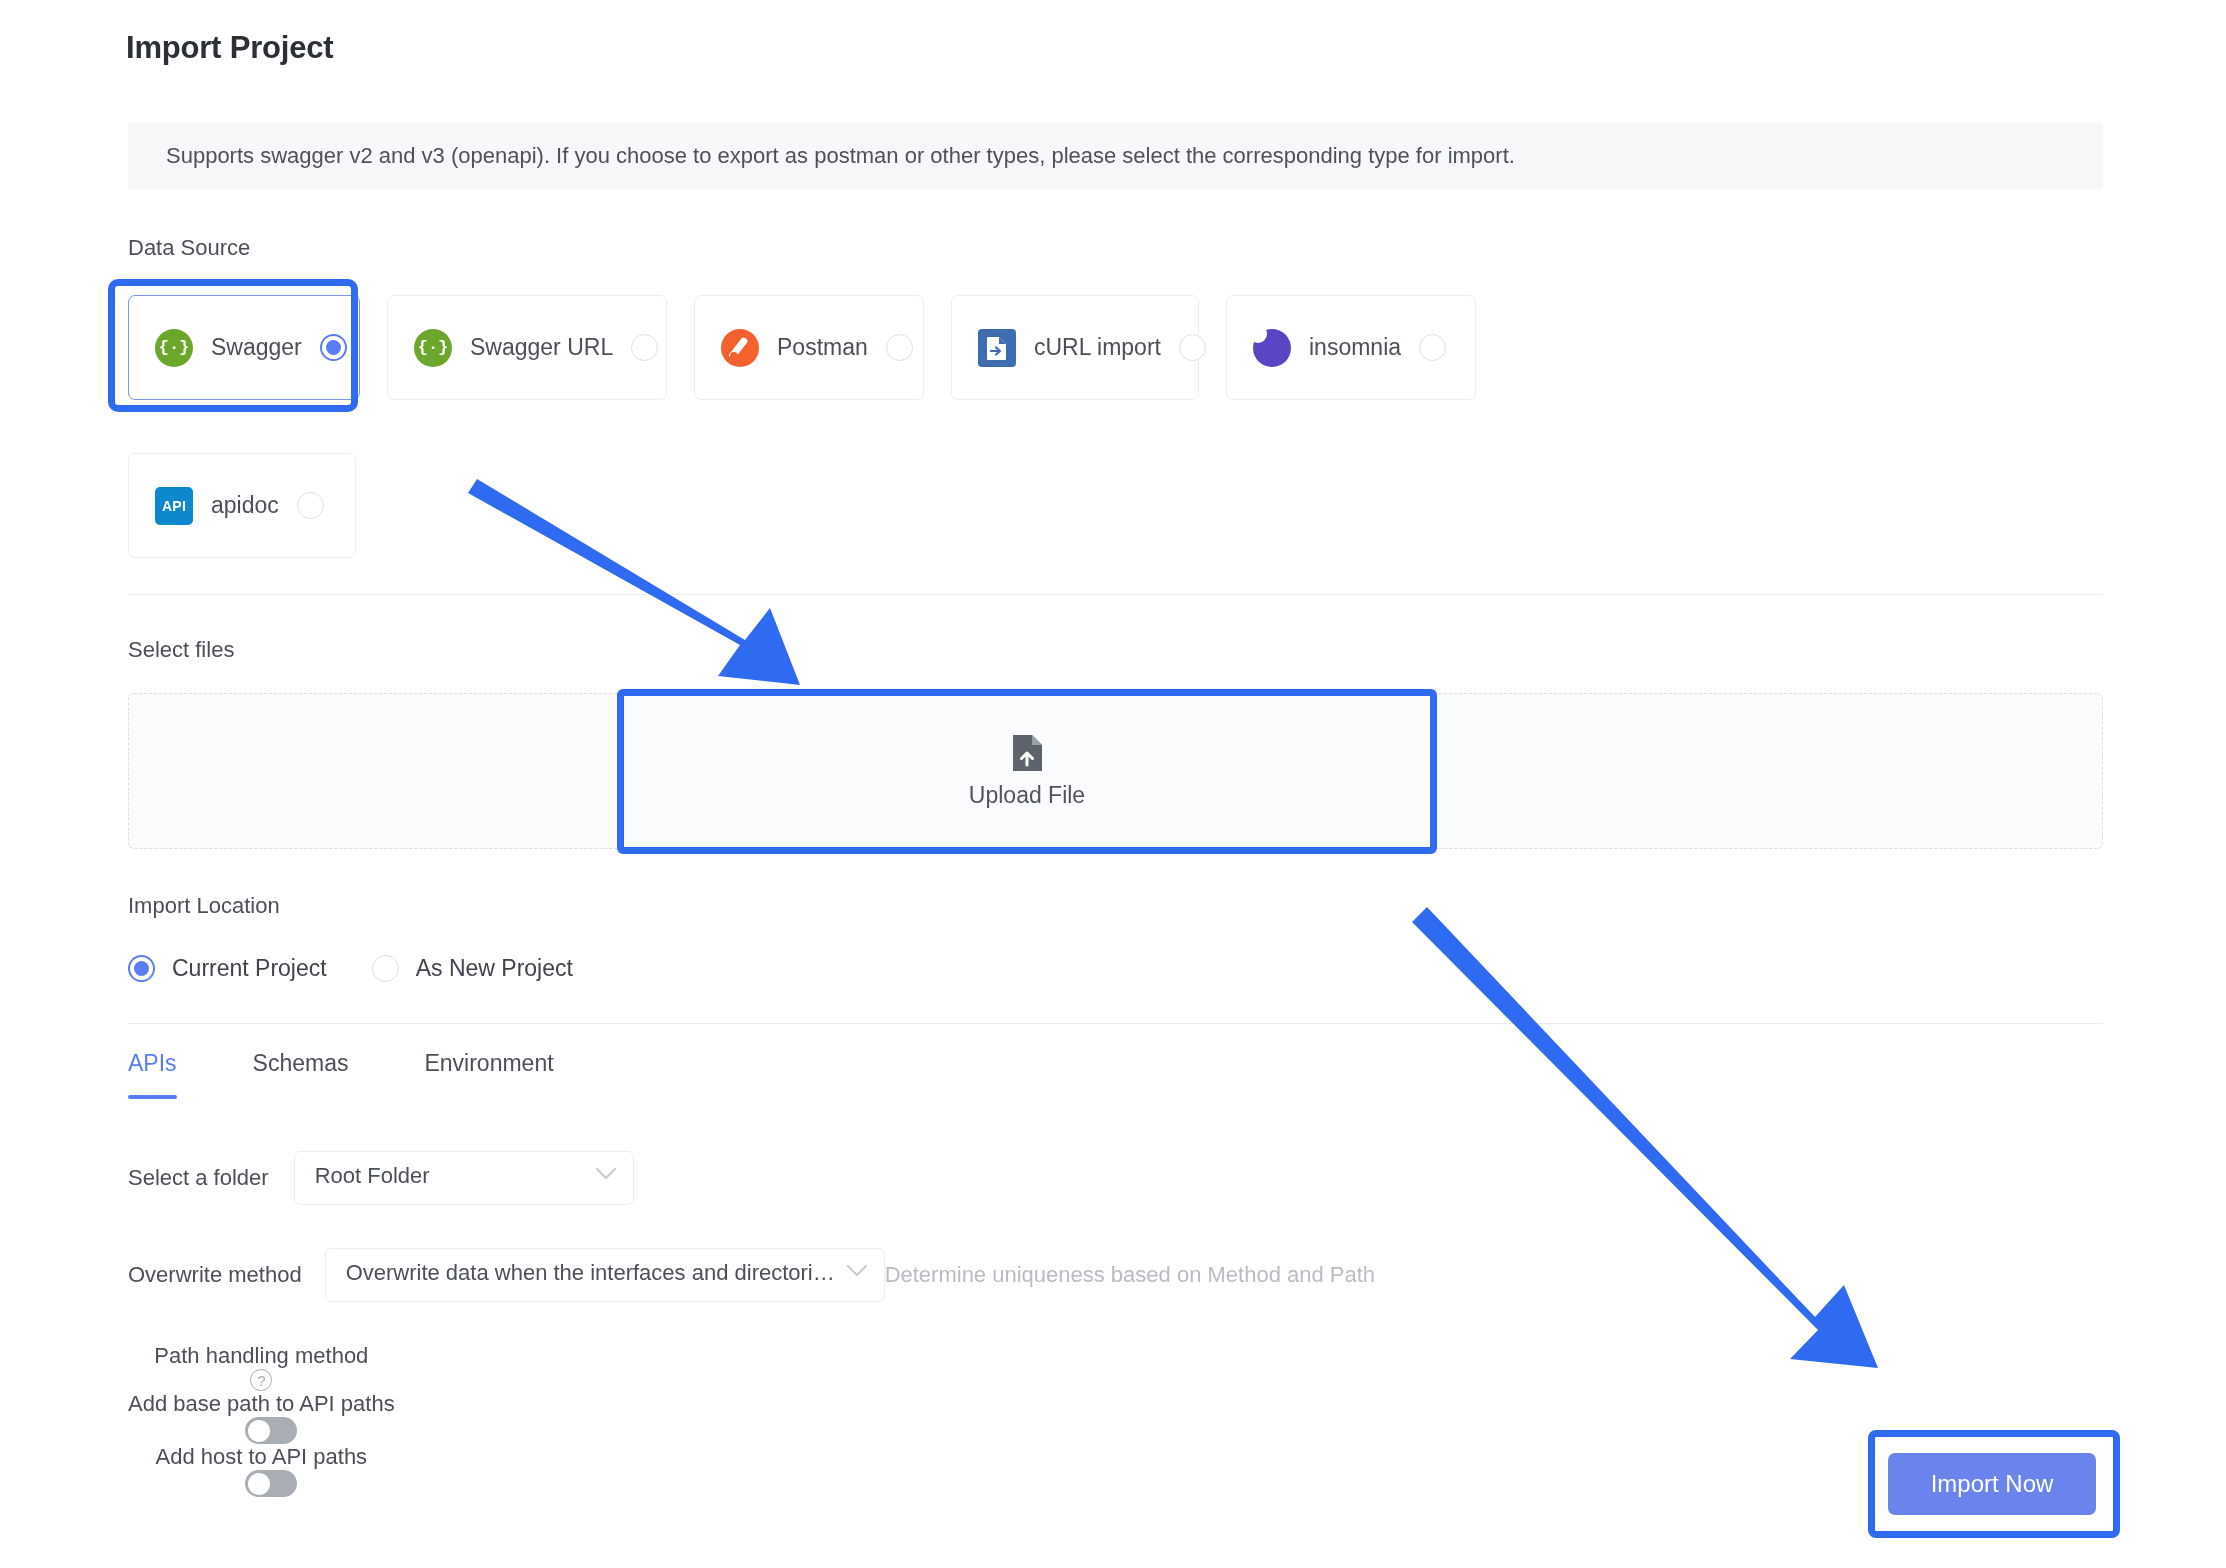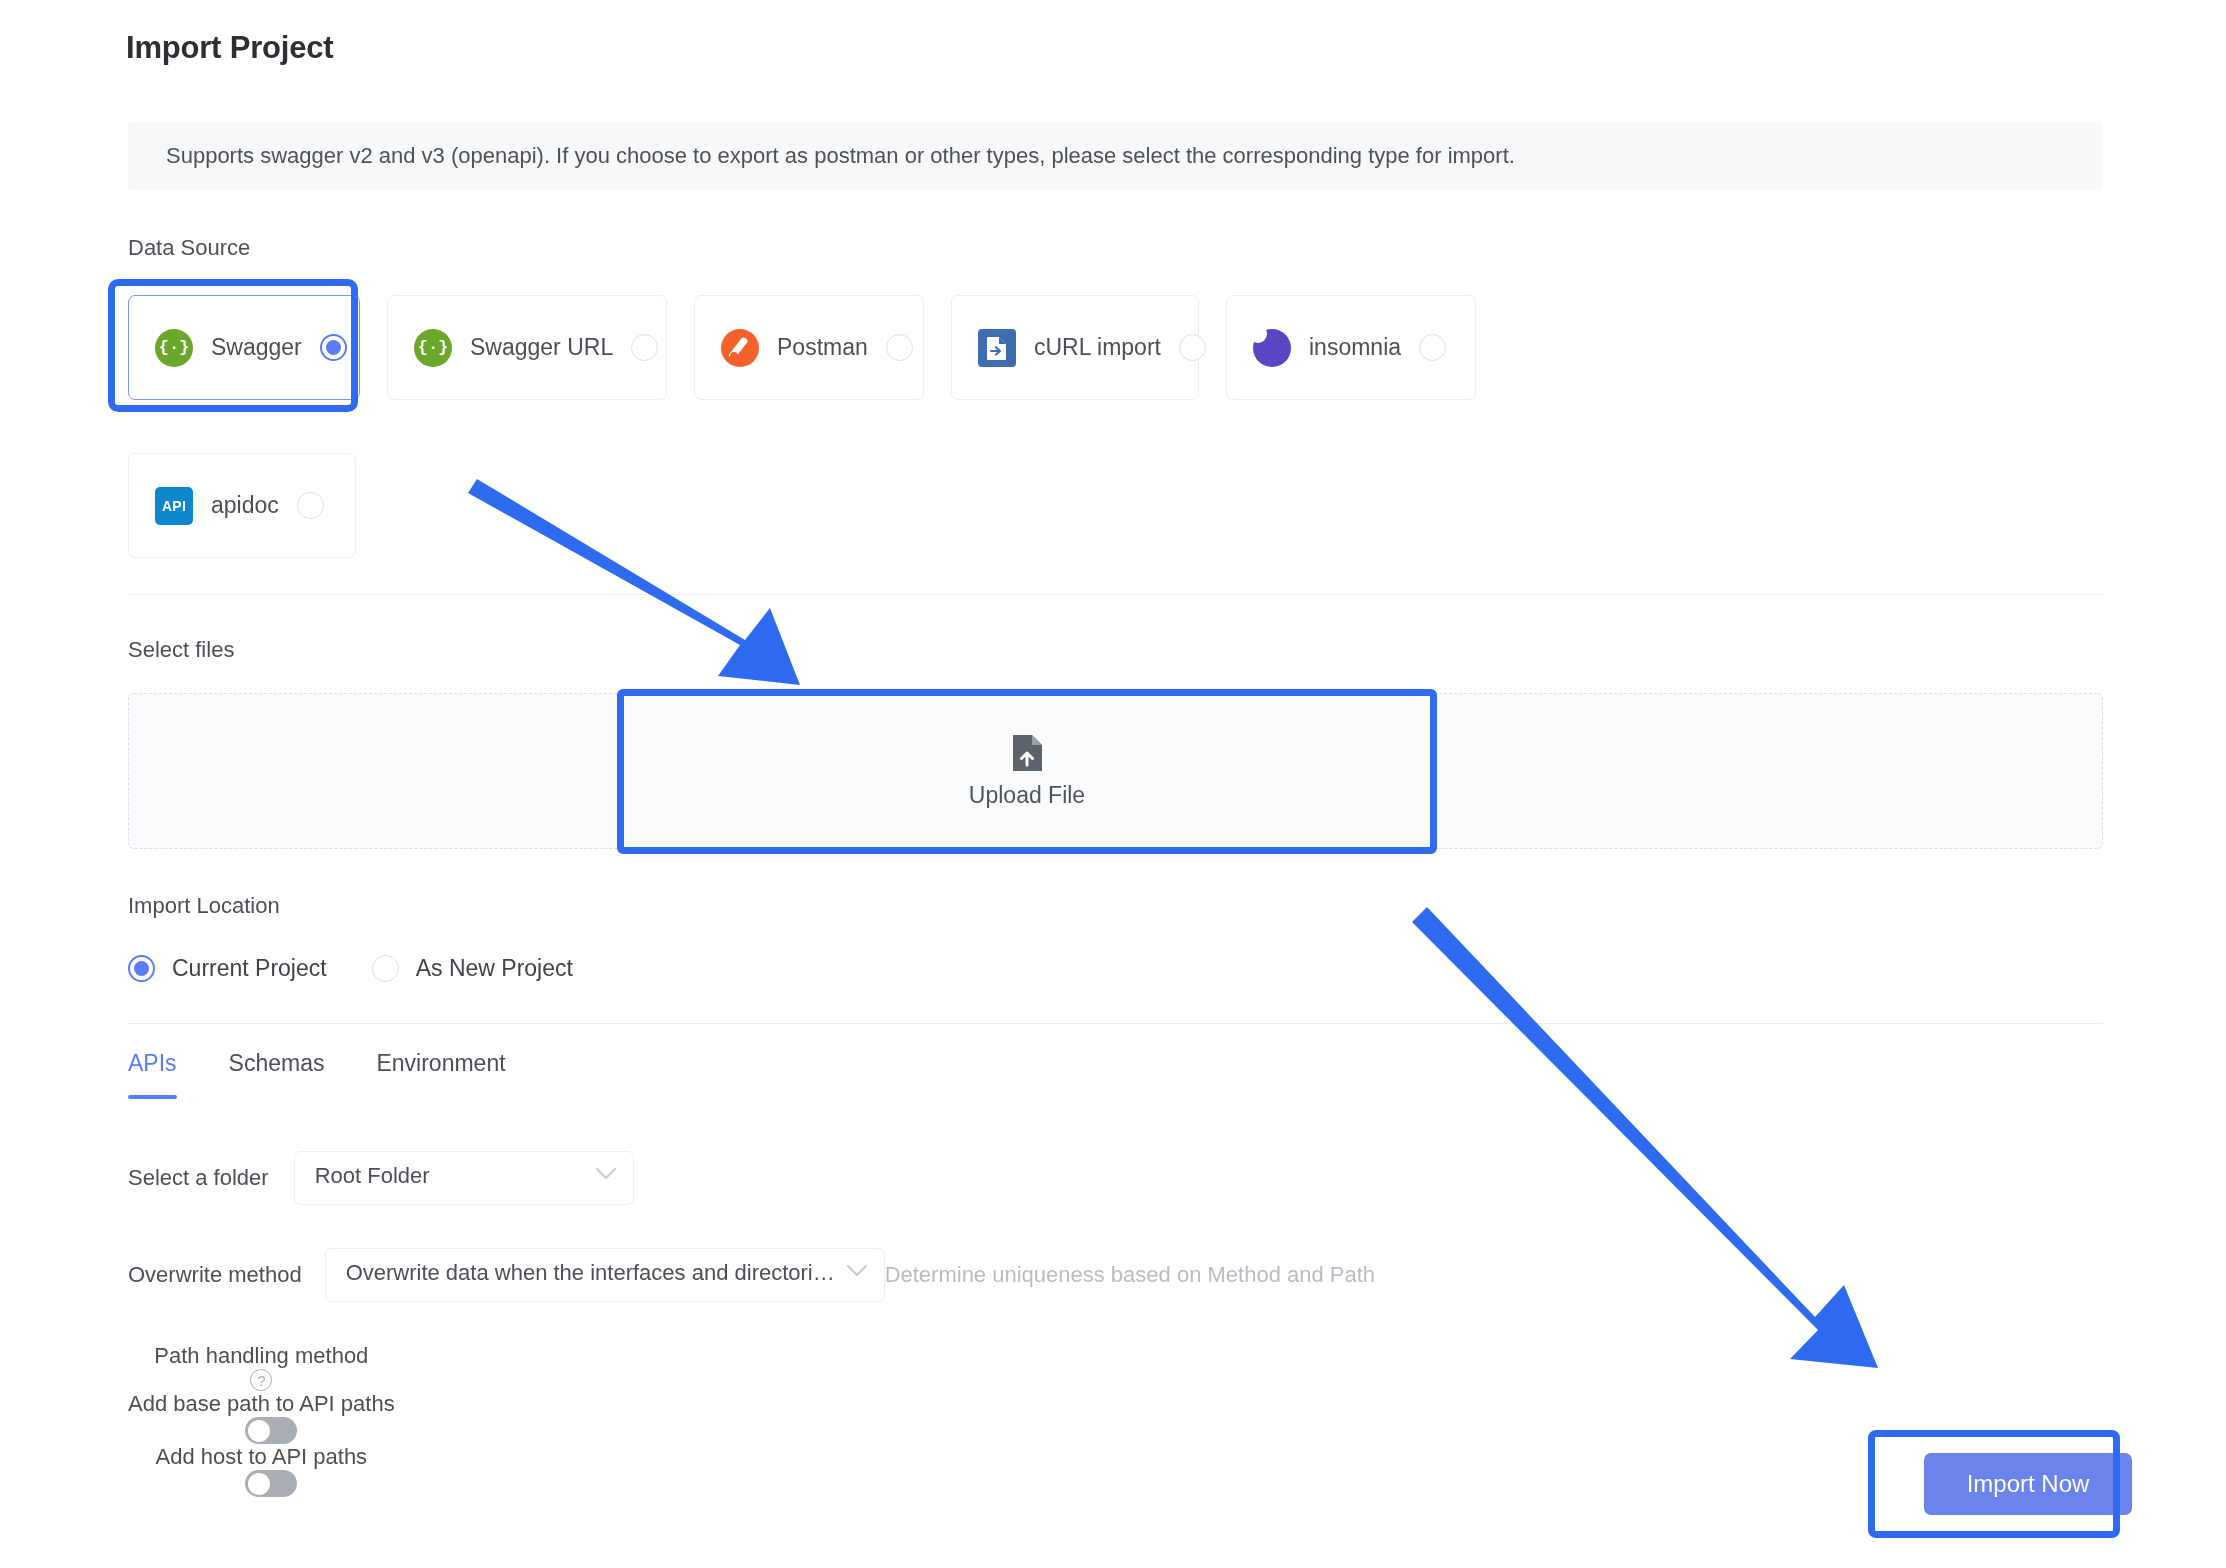--- a/index.html
+++ b/index.html
@@ -142,21 +142,21 @@
   }
   .radio-opt .dot.checked {
     border: 2px solid #5a7cf5; display: flex; align-items: center; justify-content: center;
   }
   .radio-opt .dot.checked::after {
     content: ""; width: 15px; height: 15px; border-radius: 50%; background: #5a7cf5;
   }
   .radio-opt .txt { font-size: 23px; color: #3f444b; }
 
   
-  .tabs { position: absolute; left: 128px; top: 1050px; display: flex; gap: 52px; }
+  .tabs { position: absolute; left: 128px; top: 1050px; display: flex; gap: 76px; }
   .tab { font-size: 23px; color: #4b5058; padding-bottom: 22px; position: relative; }
   .tab.active { color: #5a7cf5; font-weight: 500; }
   .tab.active::after {
     content: ""; position: absolute; left: 0; right: 0; bottom: 0;
     height: 4px; background: #5a7cf5; border-radius: 2px;
   }
 
   
   .form-row { position: absolute; display: flex; align-items: center; }
   #row-folder { left: 128px; top: 1151px; }
@@ -196,21 +196,21 @@
   }
   .gap-lg { width: 48px; }
 
   
   .import-btn {
     position: absolute; left: 1888px; top: 1453px;
     width: 208px; height: 62px; border-radius: 7px;
     background: #6a83ed; color: #fff;
     font-size: 24px; font-family: "Liberation Sans", sans-serif;
     display: flex; align-items: center; justify-content: center;
-    border: none; cursor: pointer; margin-left: 36px;
+    border: none; cursor: pointer;
   }
 
   
   .hl {
     position: absolute; border: 7px solid #2f6bf0; border-radius: 7px;
     pointer-events: none;
   }
   #hl-swagger { left: 108px; top: 279px; width: 250px; height: 133px; border-radius: 10px; }
   #hl-upload  { left: 617px; top: 689px; width: 820px; height: 165px; border-radius: 6px; }
   #hl-import  { left: 1868px; top: 1430px; width: 252px; height: 108px; border-radius: 8px; }

